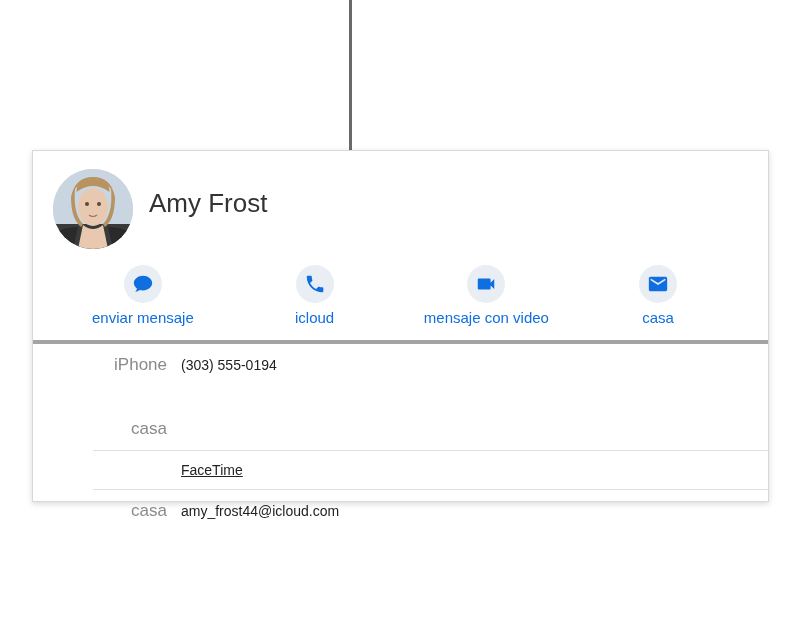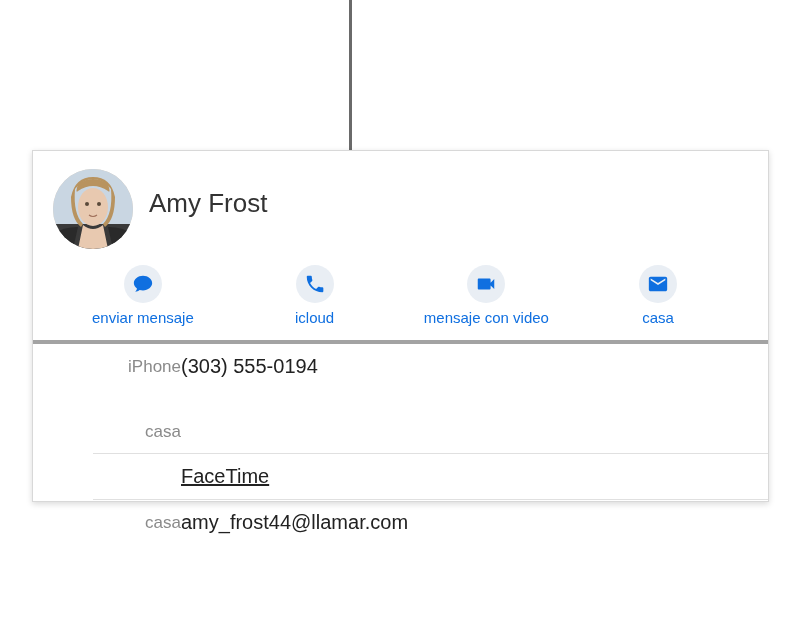--- a/index.html
+++ b/index.html
@@ -115,25 +115,26 @@
       padding: 0;
     }
     .detail-row {
       display: flex;
       align-items: center;
       padding: 11px 0;
     }
     .detail-label-col {
       width: 148px;
       text-align: right;
+      padding-right: 14px;
       font-size: 17px;
       color: #8a8a8a;
     }
     .detail-value-col {
-      font-size: 20px;
+      font-size: 14px;
       color: #222;
     }
     .section-sep {
       border-top: 1px solid #e0e0e0;
       margin-left: 60px;
     }
     .facetime-row .detail-value-col {
       color: #222;
       text-decoration: underline;
     }
@@ -216,16 +217,16 @@
 
     <div class="detail-row facetime-row">
       <div class="detail-label-col"></div>
       <div class="detail-value-col">FaceTime</div>
     </div>
 
     <div class="section-sep"></div>
 
     <div class="detail-row">
       <div class="detail-label-col">casa</div>
-      <div class="detail-value-col">amy_frost44@llamar.com</div>
+      <div class="detail-value-col">amy_frost44@icloud.com</div>
     </div>
   </div>
 </div>
 
 </body></html>

